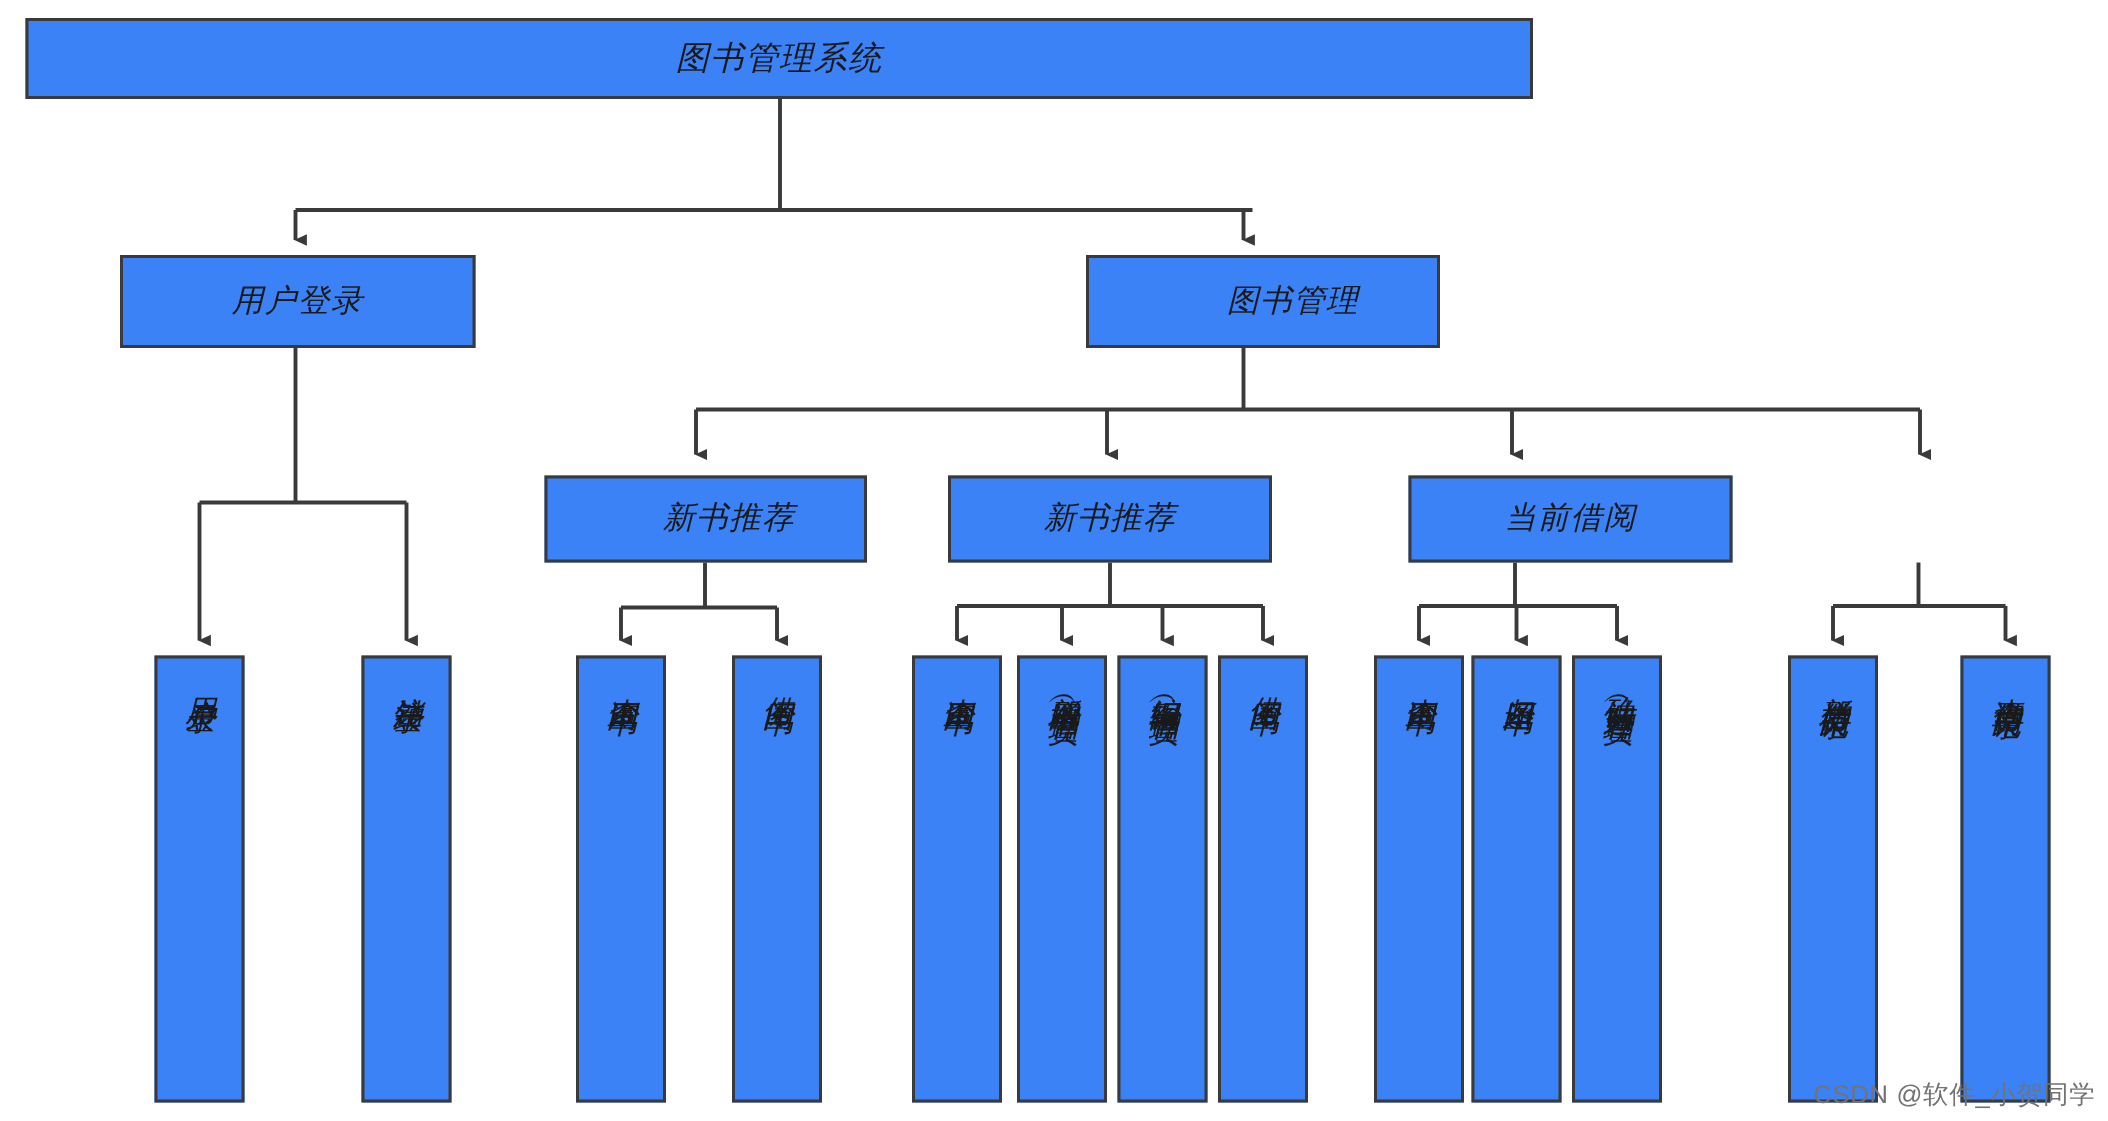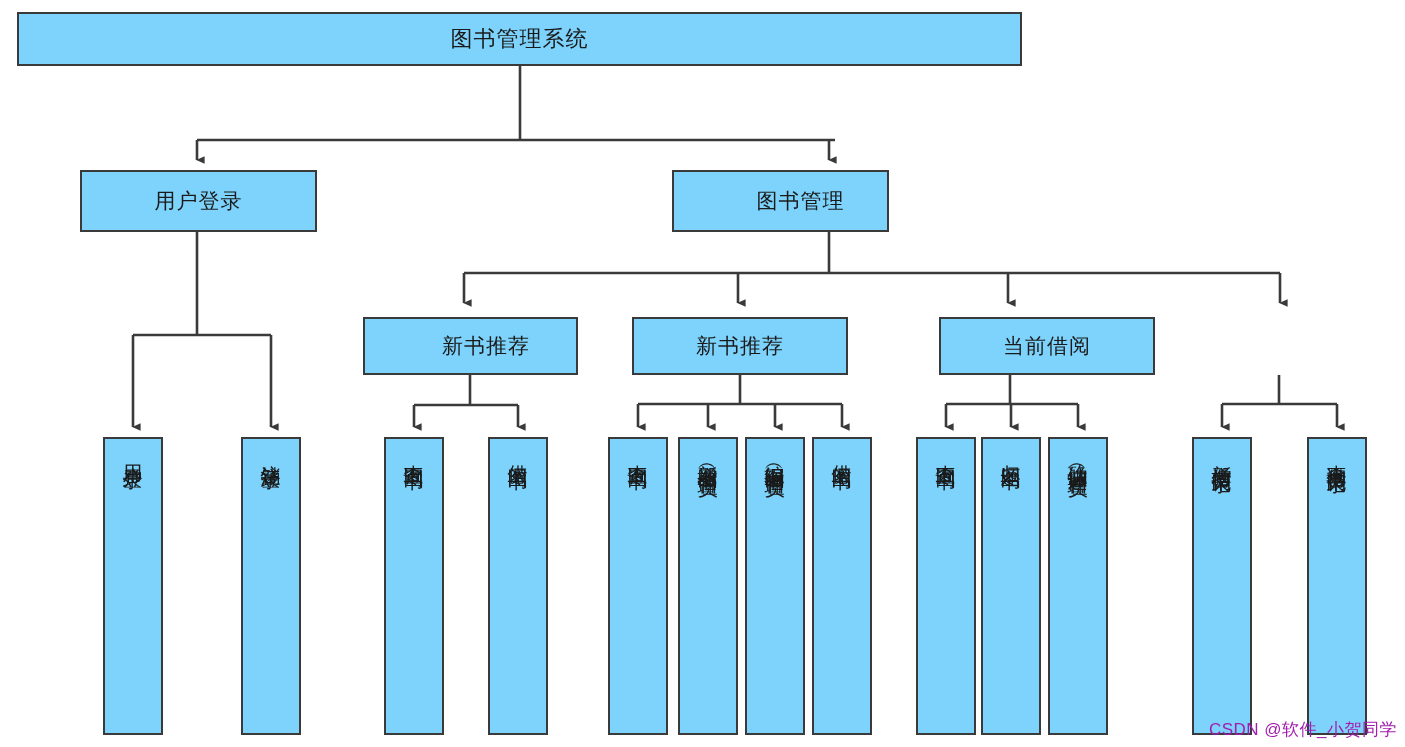--- a/index.html
+++ b/index.html
@@ -22,26 +22,27 @@
     position: absolute;
     left: 0;
     top: 0;
     width: 1405px;
     height: 747px;
   }
   .node {
     position: absolute;
     box-sizing: border-box;
     border: 2px solid #3a3a3a;
-    background: #7dd3fc;
+    background: #3b82f6;
     display: flex;
     align-items: center;
     justify-content: center;
     color: #1a1a1a;
     z-index: 2;
+    font-style: italic;
   }
   .node-label {
     display: block;
     text-align: center;
     line-height: 1.18;
     white-space: pre;
   }
   .node.horizontal .node-label {
     writing-mode: horizontal-tb;
     font-size: 21px;
@@ -59,21 +60,21 @@
     line-height: 1.1;
   }
   .node.root .node-label {
     font-size: 22px;
   }
   .watermark {
     position: absolute;
     right: 8px;
     bottom: 6px;
     font-size: 17px;
-    color: #a21caf;
+    color: #737373;
     z-index: 5;
     letter-spacing: 0.5px;
     user-select: none;
     white-space: pre;
   }
 </style>
 </head>
 <body>
 
 <div id="diagram-root">
@@ -128,21 +129,21 @@
     </g>
   </svg>
 
   <div class="node horizontal root" style="left:17px; top:12px; width:1005px; height:54px;">
     <span class="node-label">图书管理系统</span>
   </div>
 
   <div class="node horizontal" style="left:80px; top:170px; width:237px; height:62px;">
     <span class="node-label">用户登录</span>
   </div>
-  <div class="node horizontal" style="left:672px; top:170px; width:217px; height:62px;padding-left:40px;">
+  <div class="node horizontal" style="left:724px; top:170px; width:236px; height:62px;padding-left:40px;">
     <span class="node-label">图书管理</span>
   </div>
 
   <div class="node horizontal" style="left:363px; top:317px; width:215px; height:58px;padding-left:31px;">
     <span class="node-label">新书推荐</span>
   </div>
   <div class="node horizontal" style="left:632px; top:317px; width:216px; height:58px;">
     <span class="node-label">新书推荐</span>
   </div>
   <div class="node horizontal" style="left:902px; top:317px; width:216px; height:58px;margin-left:37px;">

